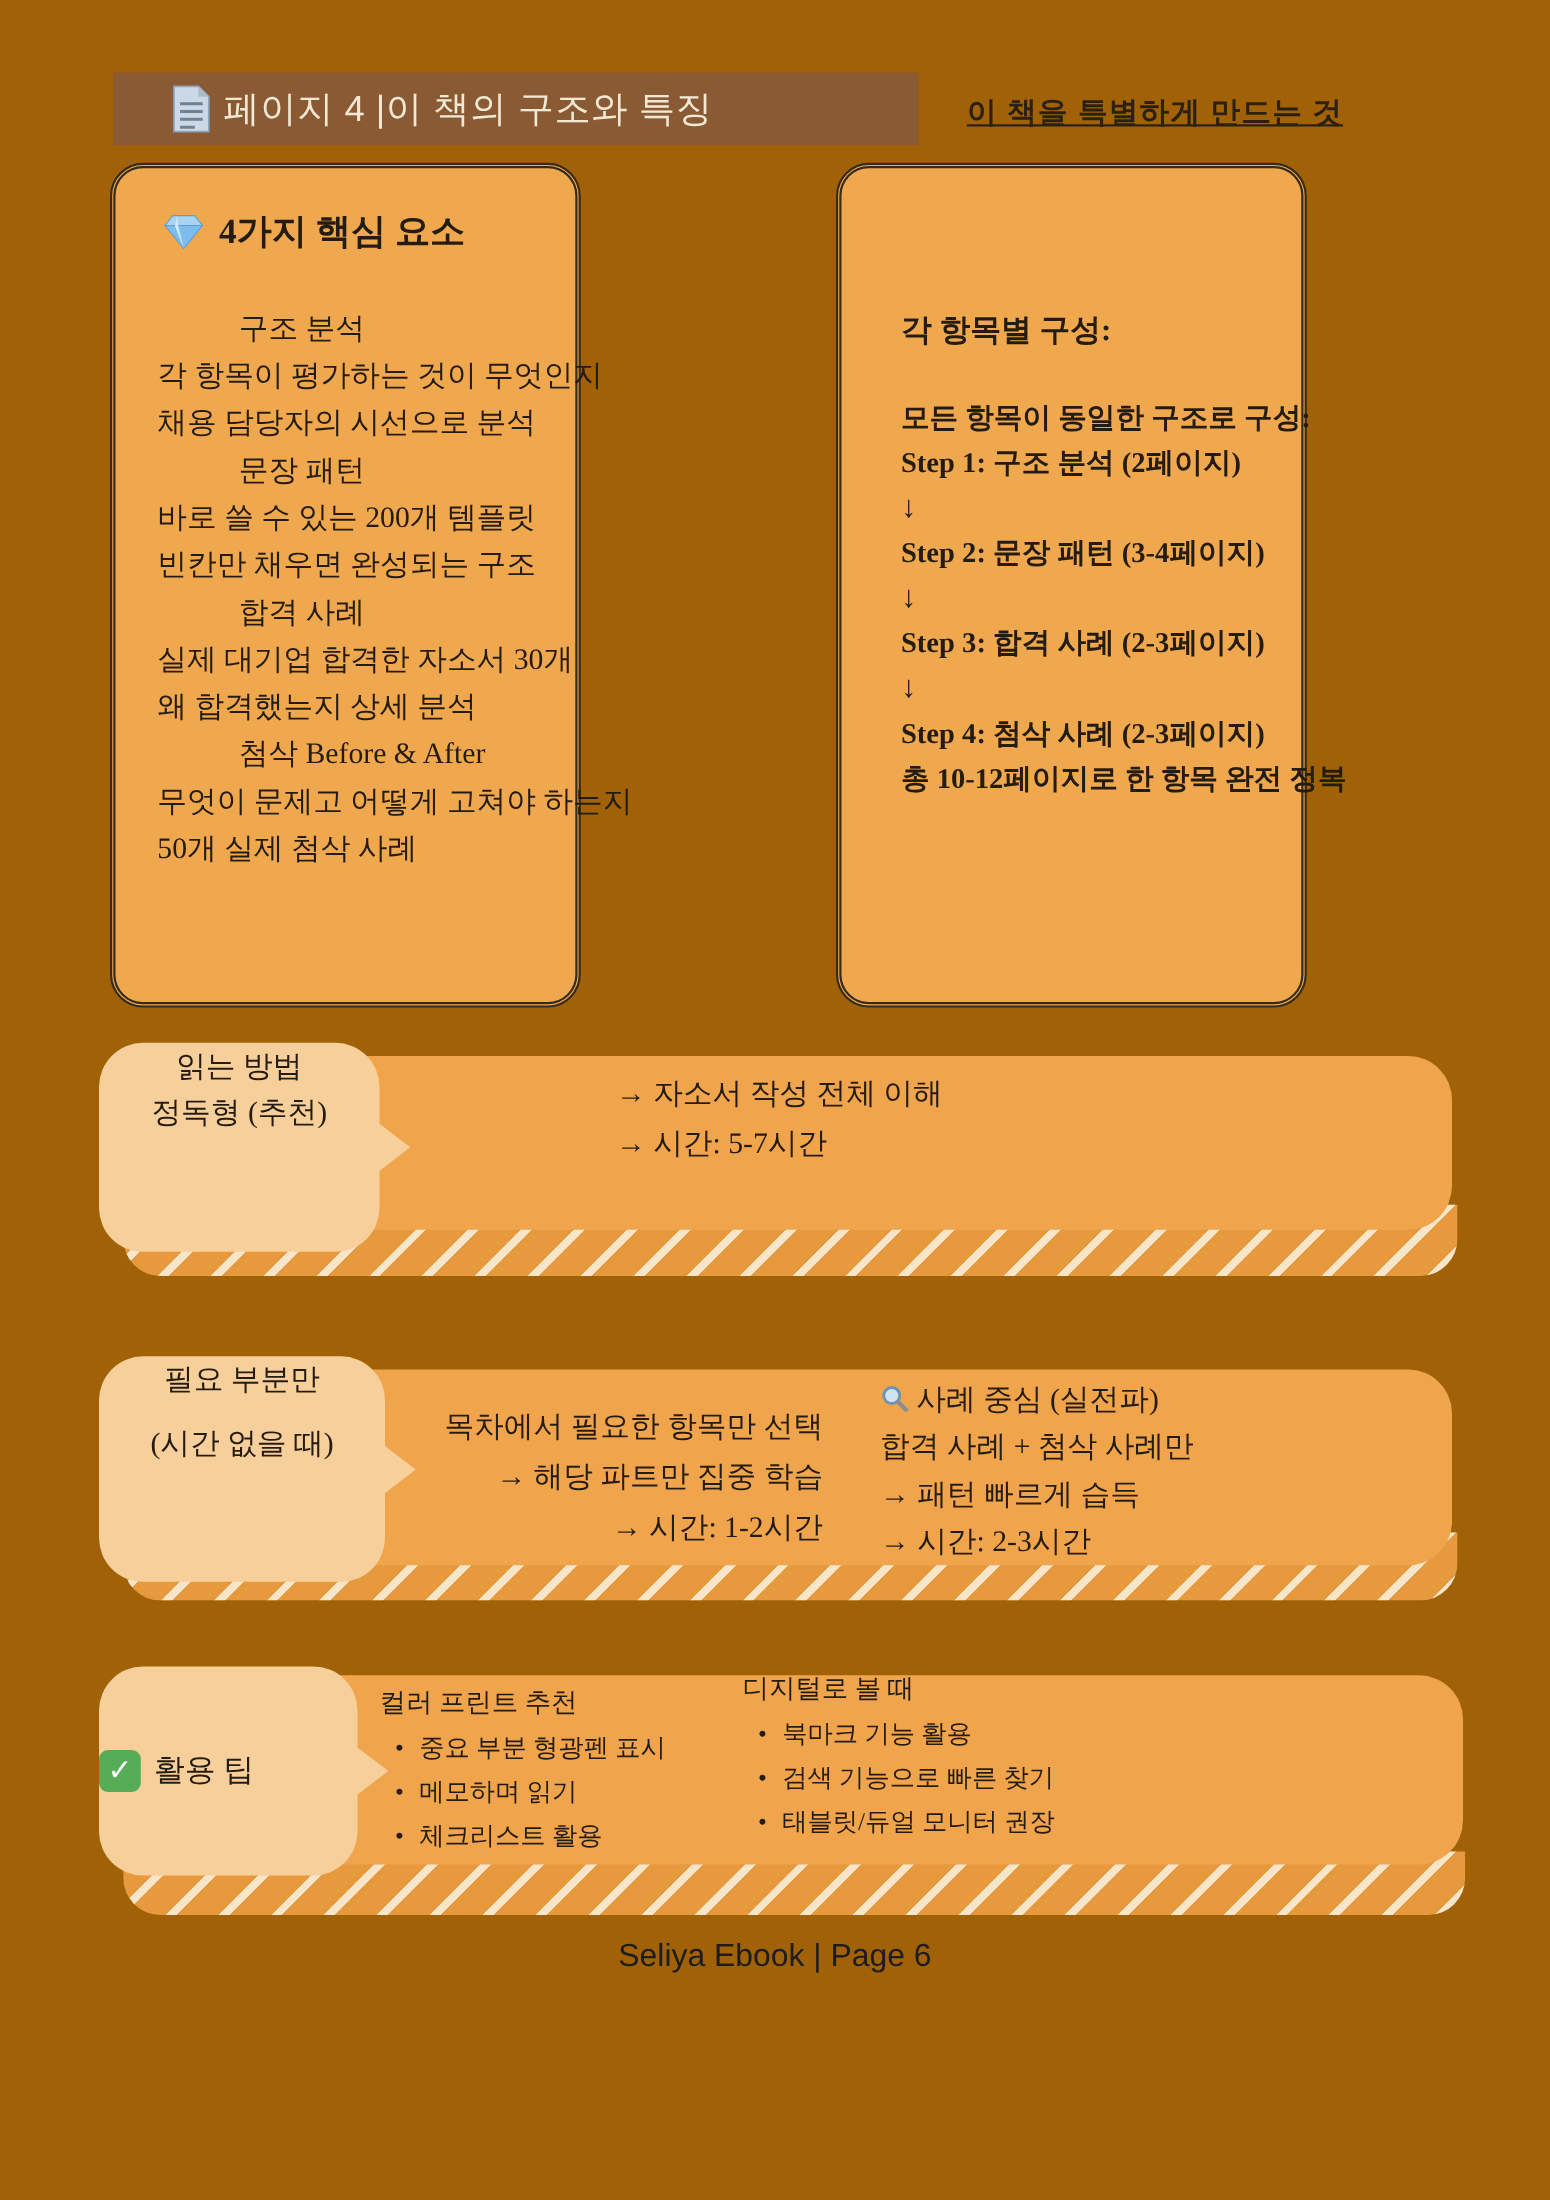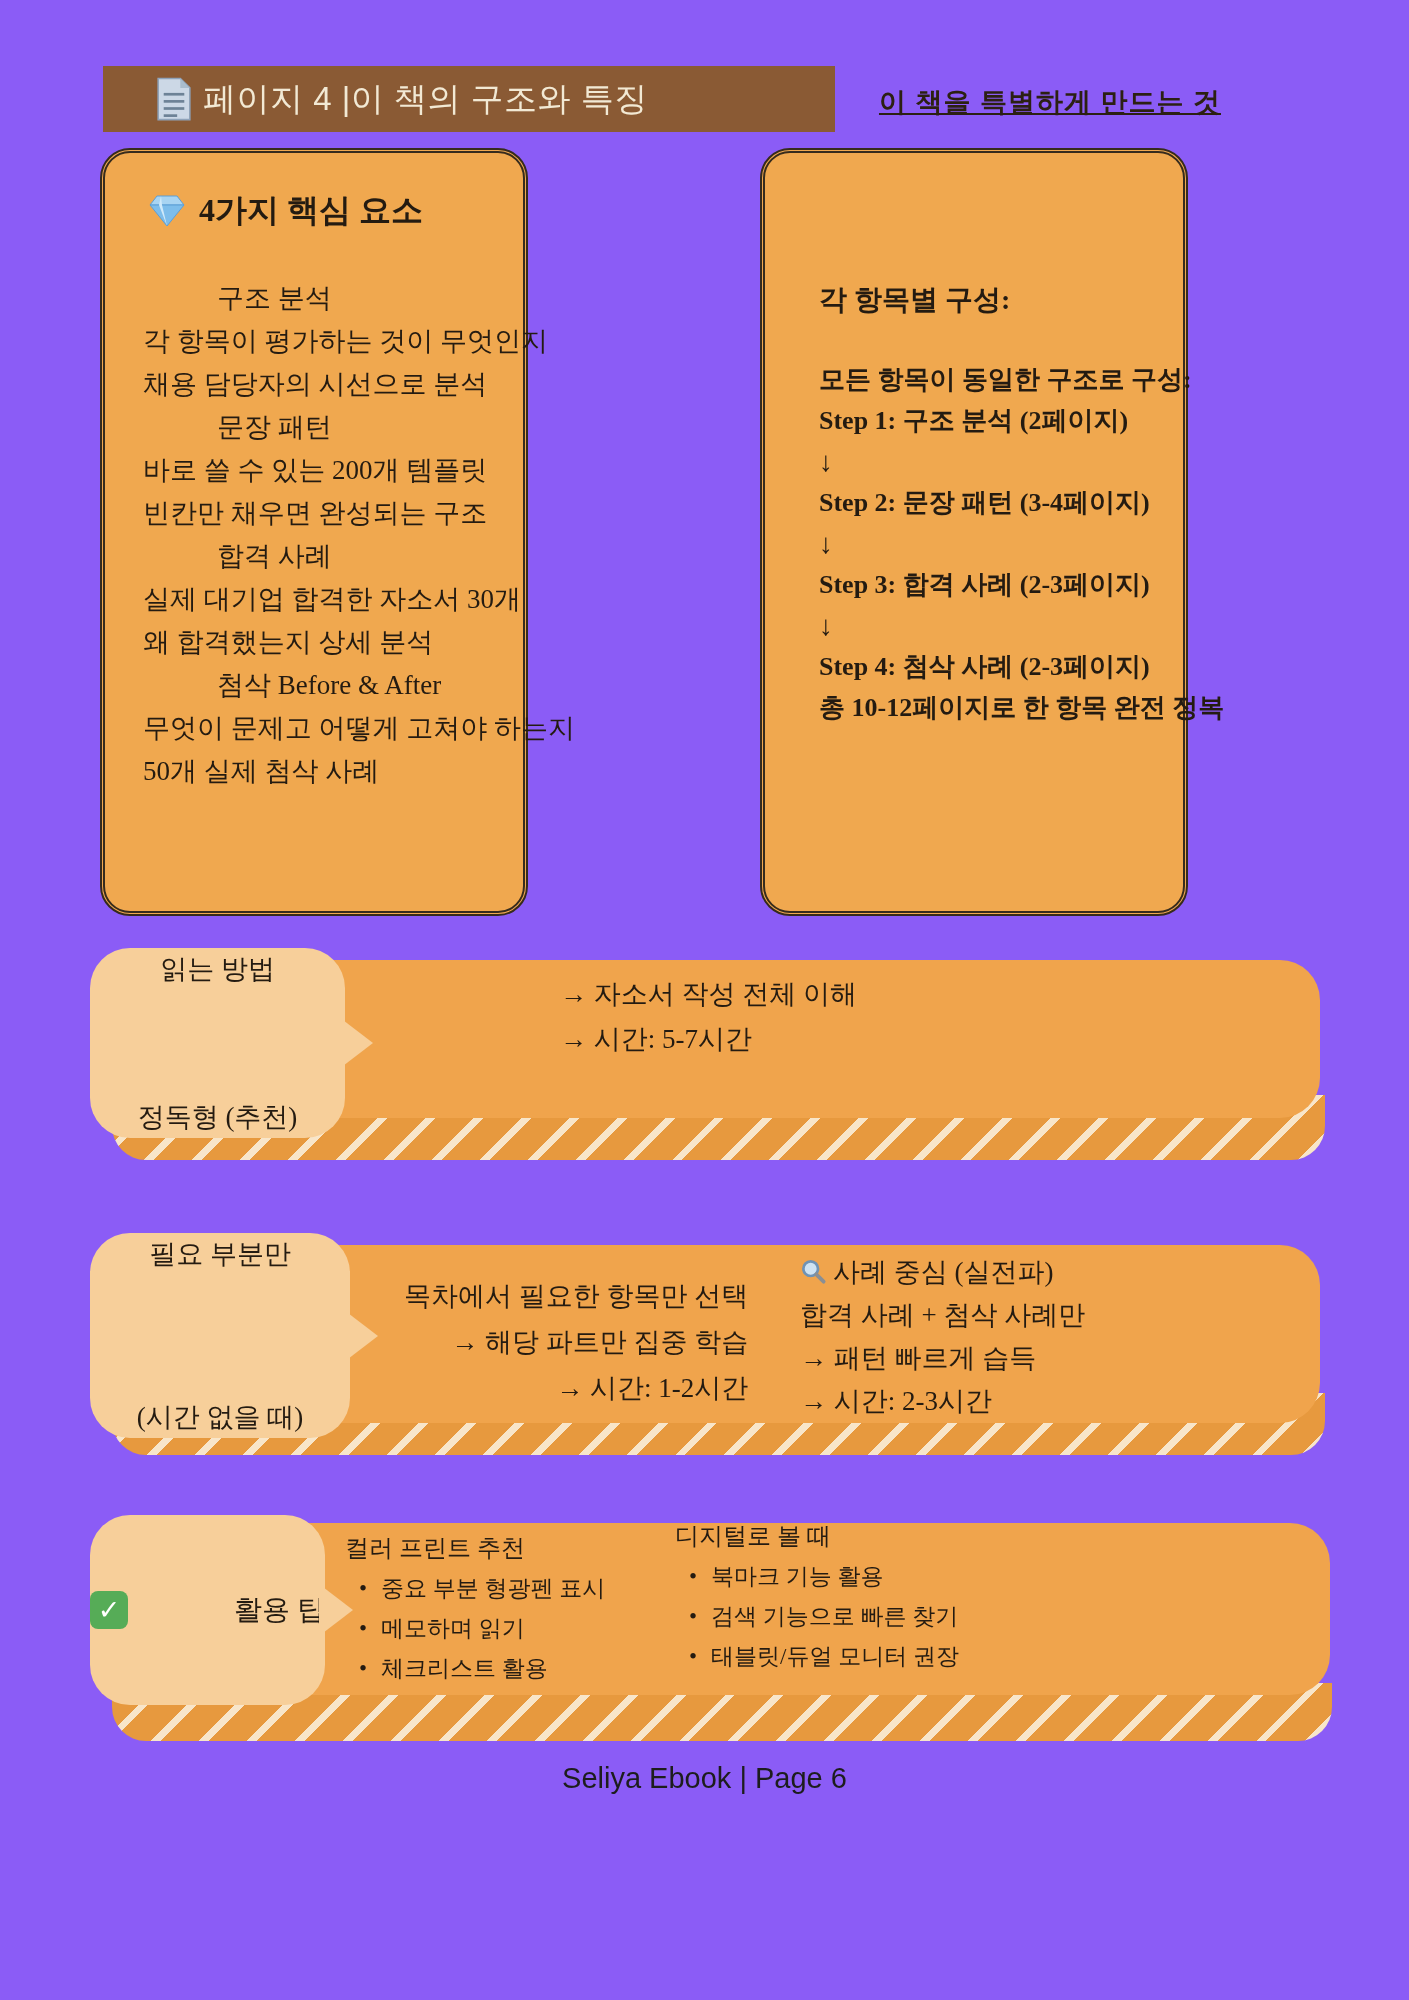--- a/index.html
+++ b/index.html
@@ -1,19 +1,19 @@
 <!DOCTYPE html>
 <html><head>
 <meta charset="utf-8">
 <style>
   * { margin:0; padding:0; box-sizing:border-box; }
   html,body { background:#e9e2d2; }
   .page {
     position:relative; width:1409px; height:2000px;
-    background:#8b5cf6; overflow:hidden;
+    background:#a16207; overflow:hidden;
     font-family:"Liberation Serif", serif;
     color:#241b11;
   }
 
   
   .title-bar {
     position:absolute; left:103px; top:66px; width:732px; height:66px;
     background:#8a5a34; display:flex; align-items:center; padding-left:52px;
   }
   .title-bar .doc-ic { width:38px; height:46px; margin-right:10px; flex:0 0 auto; }
@@ -52,21 +52,21 @@
   .banner { position:absolute; left:90px; width:1245px; }
   .banner .hatch {
     position:absolute; z-index:1; background:#e7993e;
     background-image:repeating-linear-gradient(135deg,
       rgba(251,243,226,0.85) 0 7px, rgba(251,243,226,0) 7px 34px);
     border-radius:0 0 34px 34px;
   }
   .banner .band { position:absolute; z-index:2; background:#f0a44c; border-radius:40px; }
   .banner .tab  {
     position:absolute; z-index:3; background:#f7cf9a; border-radius:40px;
-    display:flex; flex-direction:column; align-items:center; justify-content:space-between;
+    display:flex; flex-direction:column; align-items:center; justify-content:flex-start;
     font-size:27px; line-height:42px; text-align:center; white-space:nowrap;
   }
   .banner .tab::after {
     content:""; position:absolute; left:100%; top:50%; transform:translate(-6px,-50%);
     border-top:26px solid transparent; border-bottom:26px solid transparent;
     border-left:34px solid #f7cf9a;
   }
   .banner .btxt { position:absolute; z-index:4; font-size:27px; }
   .banner .btxt div { white-space:nowrap; }
 

